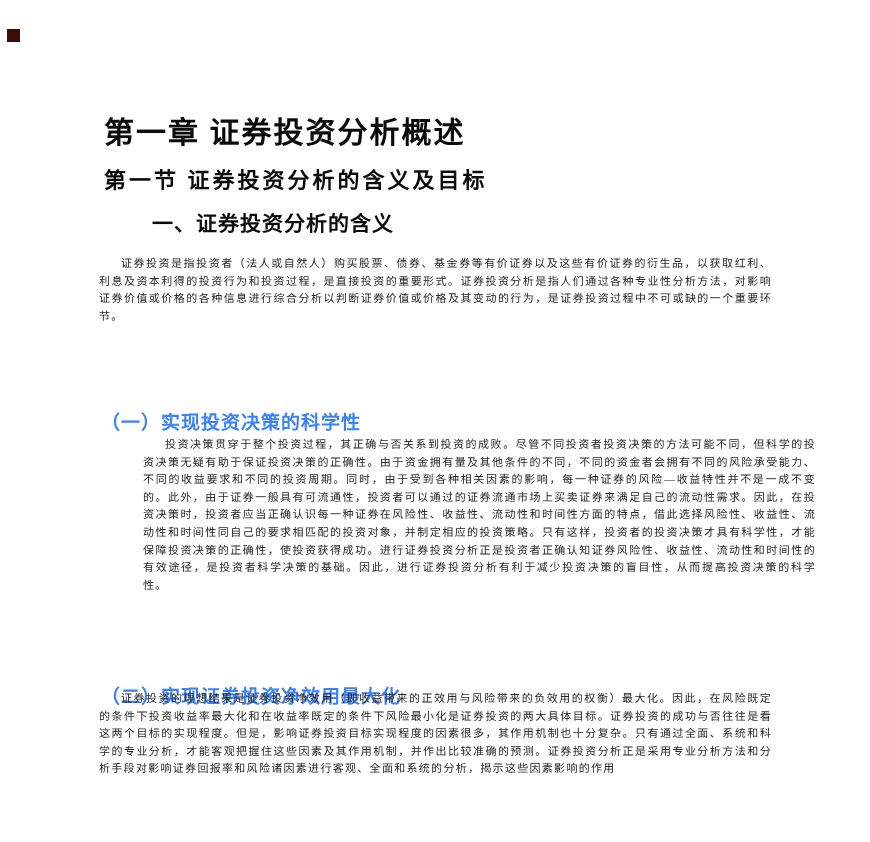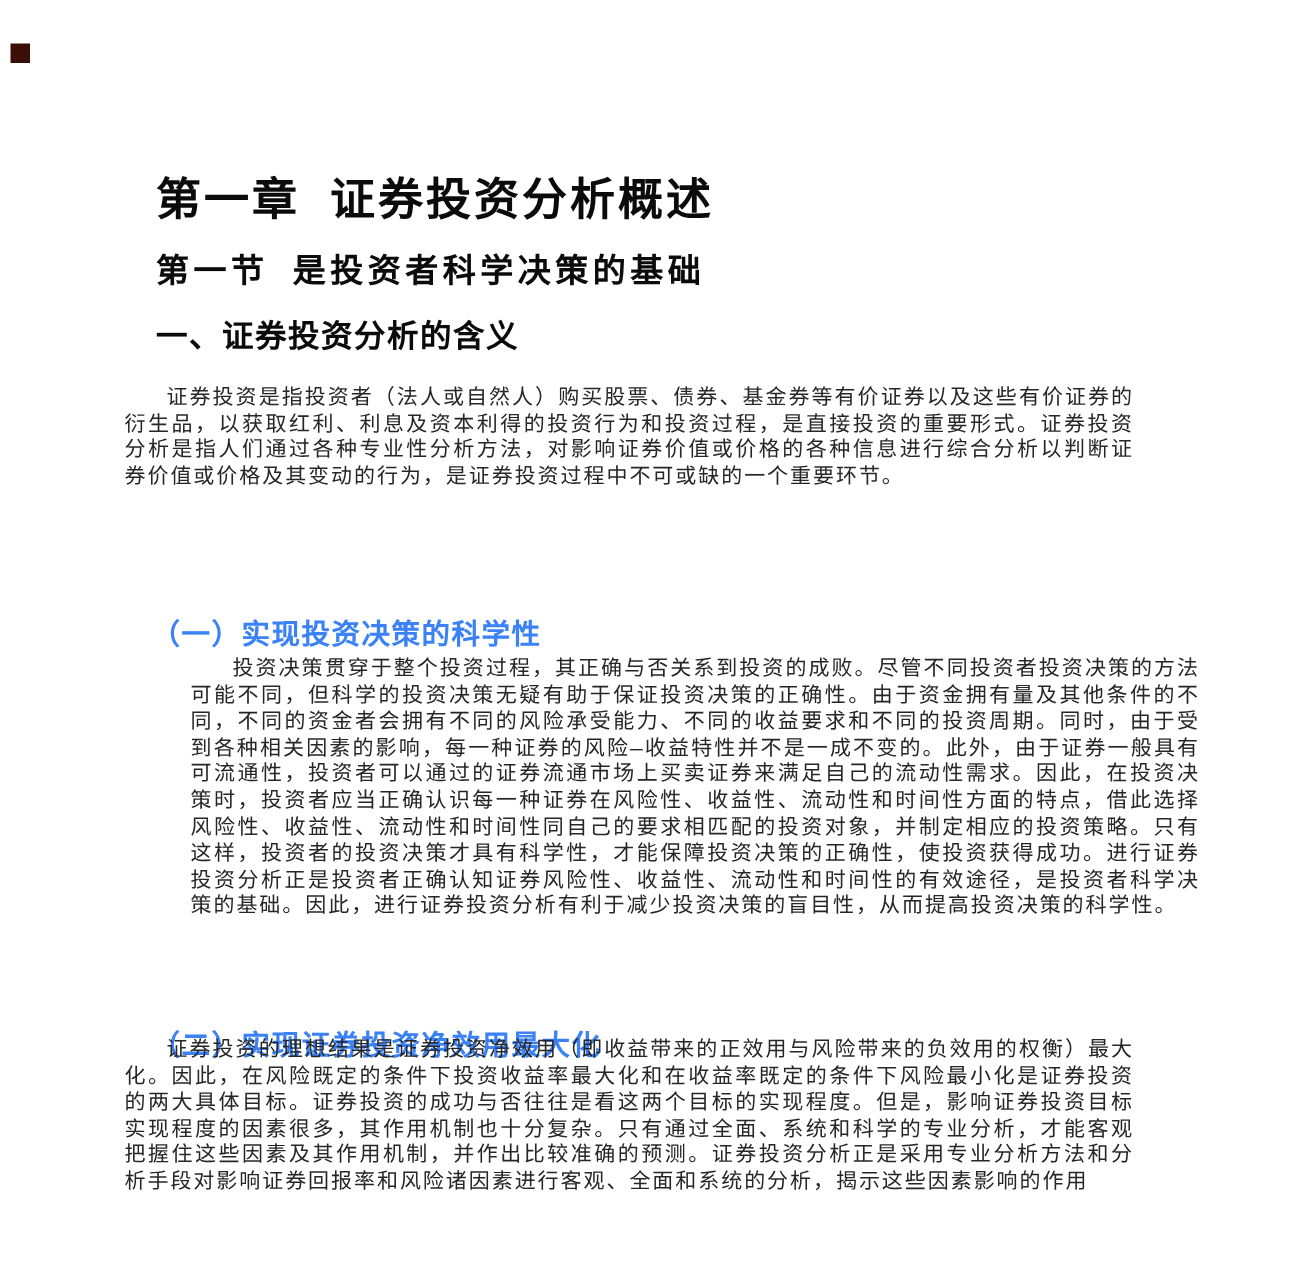--- a/index.html
+++ b/index.html
@@ -6,21 +6,21 @@
     margin: 0;
     padding: 0;
     background: #ffffff;
   }
   .page {
     position: relative;
     width: 870px;
     height: 842px;
     background: #ffffff;
     overflow: hidden;
-    font-family: Liberation Mono, monospace;
+    font-family: Liberation Serif, serif;
     color: #262626;
   }
   .corner-marker {
     position: absolute;
     left: 7px;
     top: 29px;
     width: 13px;
     height: 13px;
     background: #3a0f07;
   }
@@ -46,58 +46,58 @@
   }
   .heading-num {
     position: absolute;
     left: 104px;
     font-size: 21px;
     font-weight: bold;
     letter-spacing: 1px;
     color: #0b0b0b;
     white-space: nowrap;
   }
-  .heading-one { top: 186px; }
+  .heading-one { top: 186px; margin-left: 48px; }
   .heading-two { top: 337px; }
   .heading-sub {
     position: absolute;
     left: 101px;
     font-size: 19px;
     font-weight: bold;
     letter-spacing: 1px;
     color: #3b82f6;
     white-space: nowrap;
   }
   .heading-sub-one { top: 382px; }
   .heading-sub-two { top: 656px; }
   .para {
     position: absolute;
-    left: 83px;
+    left: 99px;
     width: 673px;
-    font-size: 14px;
+    font-size: 11px;
     line-height: 17.6px;
     letter-spacing: 1.3px;
     text-align: justify;
     text-indent: 2em;
     color: #262626;
   }
   .para-one   { top: 244px; }
   .para-two   { top: 425px; margin-left: 44px; }
   .para-three { top: 679px; }
 </style>
 </head>
 <body>
 
 <div class="page">
 
   <div class="corner-marker"></div>
 
   <h1 class="chapter-title">第一章 证券投资分析概述</h1>
 
-  <h2 class="section-title">第一节 是投资者科学决策的基础</h2>
+  <h2 class="section-title">第一节 证券投资分析的含义及目标</h2>
 
   <h3 class="heading-num heading-one">一、证券投资分析的含义</h3>
 
   <p class="para para-one">证券投资是指投资者（法人或自然人）购买股票、债券、基金券等有价证券以及这些有价证券的衍生品，以获取红利、利息及资本利得的投资行为和投资过程，是直接投资的重要形式。证券投资分析是指人们通过各种专业性分析方法，对影响证券价值或价格的各种信息进行综合分析以判断证券价值或价格及其变动的行为，是证券投资过程中不可或缺的一个重要环节。</p>
 
 
   <h4 class="heading-sub heading-sub-one">（一）实现投资决策的科学性</h4>
 
   <p class="para para-two">投资决策贯穿于整个投资过程，其正确与否关系到投资的成败。尽管不同投资者投资决策的方法可能不同，但科学的投资决策无疑有助于保证投资决策的正确性。由于资金拥有量及其他条件的不同，不同的资金者会拥有不同的风险承受能力、不同的收益要求和不同的投资周期。同时，由于受到各种相关因素的影响，每一种证券的风险—收益特性并不是一成不变的。此外，由于证券一般具有可流通性，投资者可以通过的证券流通市场上买卖证券来满足自己的流动性需求。因此，在投资决策时，投资者应当正确认识每一种证券在风险性、收益性、流动性和时间性方面的特点，借此选择风险性、收益性、流动性和时间性同自己的要求相匹配的投资对象，并制定相应的投资策略。只有这样，投资者的投资决策才具有科学性，才能保障投资决策的正确性，使投资获得成功。进行证券投资分析正是投资者正确认知证券风险性、收益性、流动性和时间性的有效途径，是投资者科学决策的基础。因此，进行证券投资分析有利于减少投资决策的盲目性，从而提高投资决策的科学性。</p>
 

